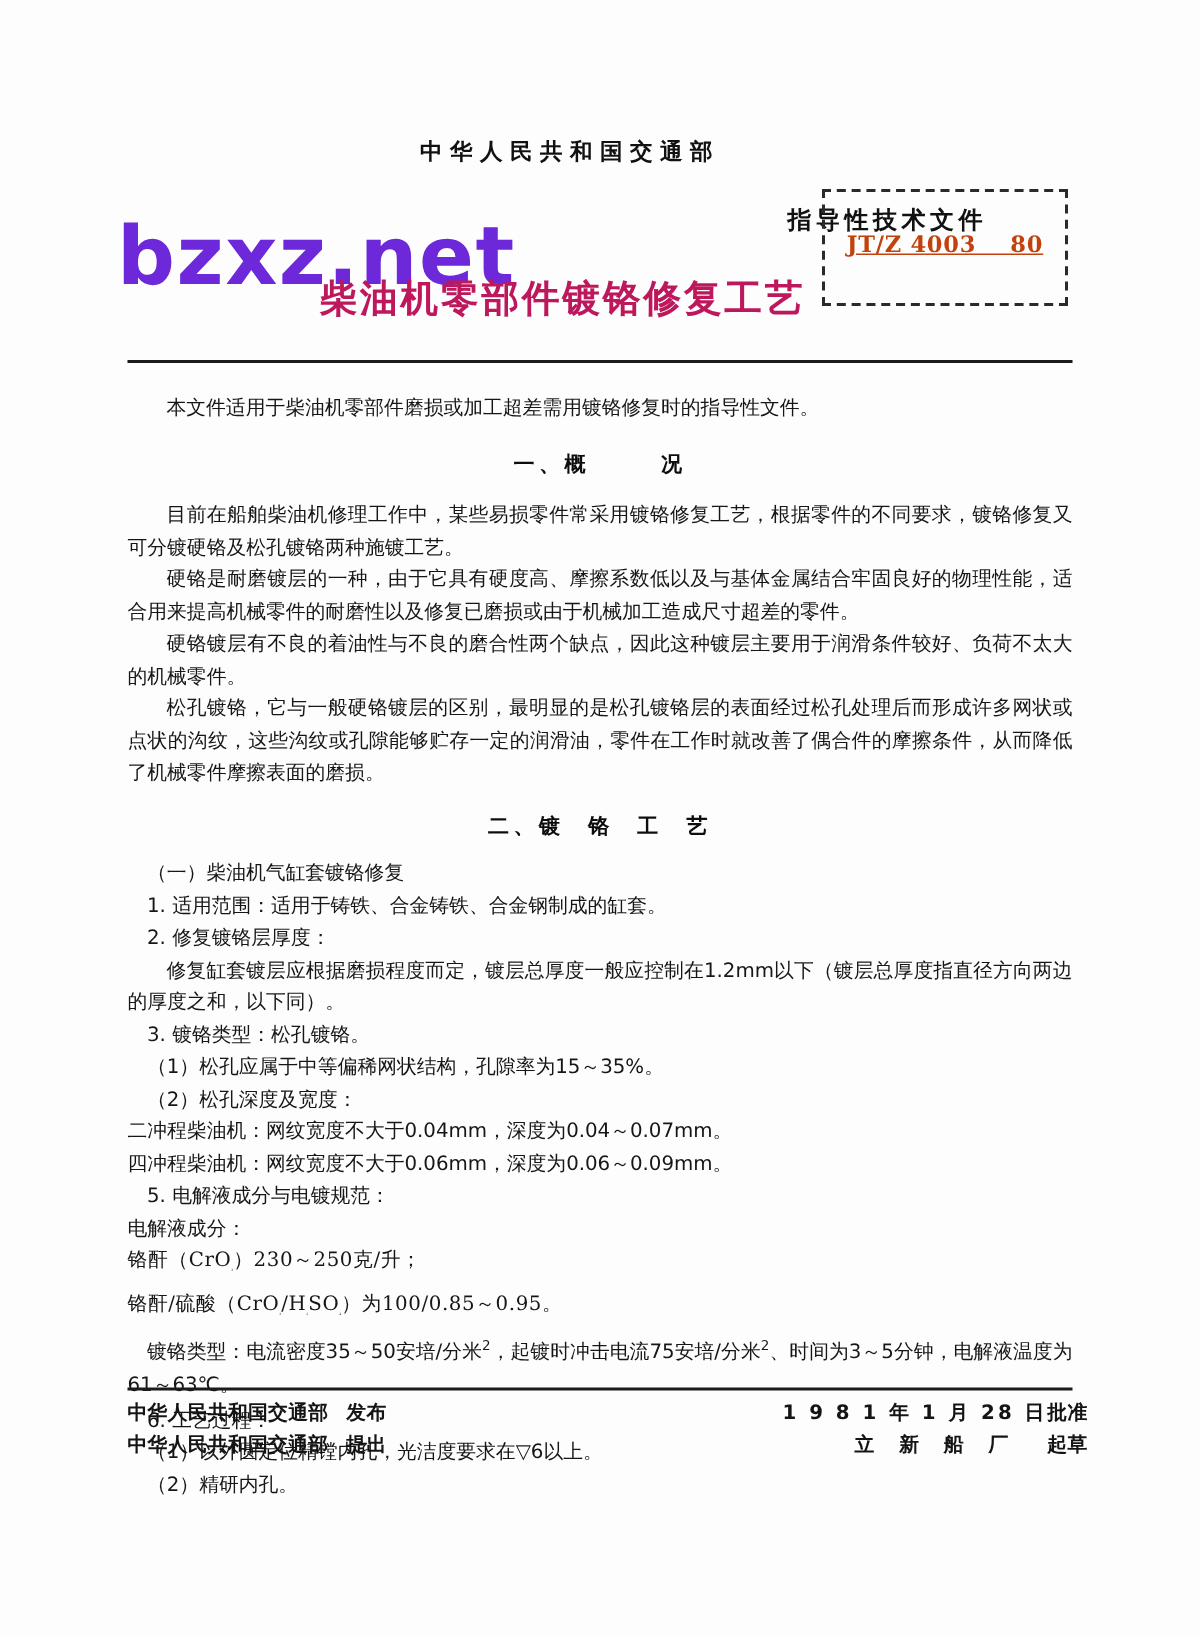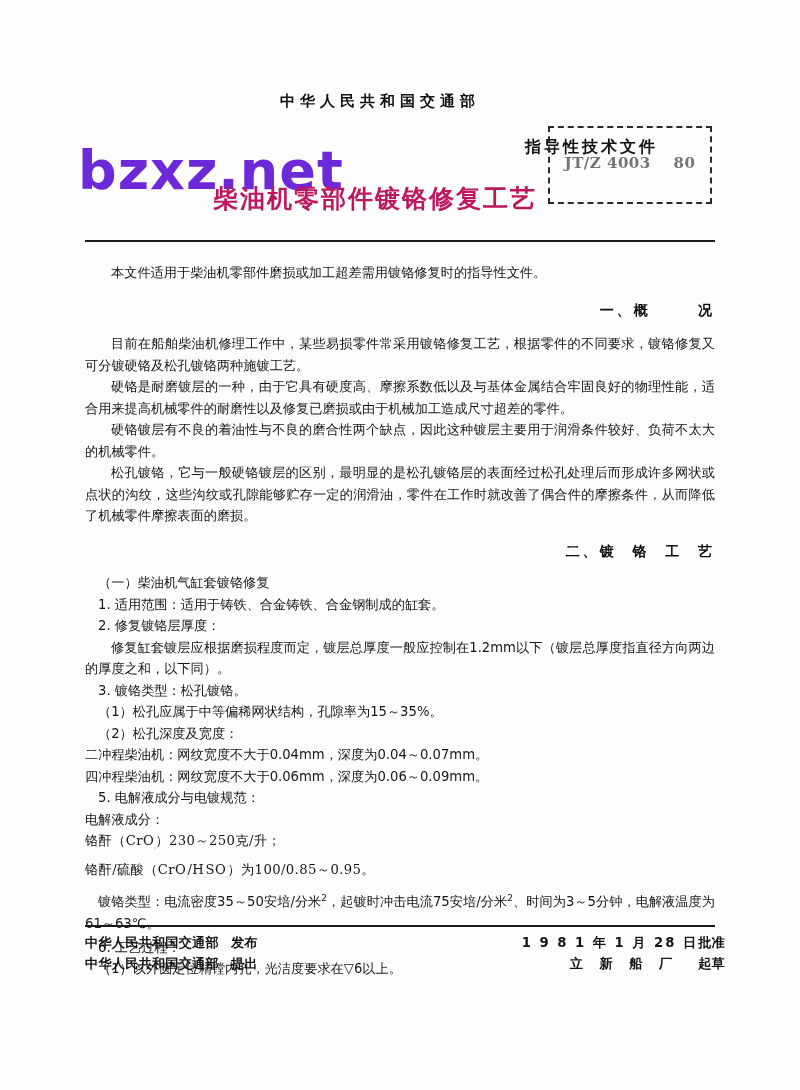--- a/index.html
+++ b/index.html
@@ -95,22 +95,23 @@
   .std-box-text {
     position: absolute;
     left: 0;
     right: 0;
     top: 26px;
     text-align: center;
     font-family: "DejaVu Serif", "Liberation Serif", serif;
     font-size: 15px;
     font-weight: 700;
     letter-spacing: 0.5px;
-    color: #737373;
+    color: #c2410c;
     white-space: pre;
+    text-decoration: underline;
   }
 
   
   .rule-top {
     position: absolute;
     left: 85px;
     top: 240px;
     width: 630px;
     height: 2px;
     background: #1b1b1b;
@@ -145,21 +146,21 @@
   }
   .para.flush {
     text-indent: 0;
   }
   .para.sub-indent {
     text-indent: 13px;
   }
   .gap-sm { margin-top: 2px; }
 
   .section-head {
-    text-align: right;
+    text-align: center;
     font-size: 14px;
     font-weight: 700;
     letter-spacing: 3px;
     margin: 16px 0 12px 0;
     color: #0d0d0d;
     white-space: pre;
   }
   .section-head.tight {
     margin: 14px 0 10px 0;
   }
@@ -261,20 +262,21 @@
     <p class="para flush">电解液成分：</p>
 
     <p class="para flush formula"><span>铬酐（CrO</span><span class="sub">3</span><span>）230～250克/升；</span></p>
 
     <p class="para flush formula"><span>铬酐/硫酸（CrO</span><span class="sub">3</span><span>/H</span><span class="sub">2</span><span>SO</span><span class="sub" name="so4">4</span><span>）为100/0.85～0.95。</span></p>
 
     <p class="para sub-indent"><span>镀铬类型：电流密度35～50安培/分米</span><span class="sup">2</span><span>，起镀时冲击电流75安培/分米</span><span class="sup">2</span><span>、时间为3～5分钟，电解液温度为61～63℃。</span></p>
 
     <p class="para sub-indent gap-sm">6. 工艺过程：</p>
     <p class="para sub-indent">（1）以外圆定位精镗内孔，光洁度要求在▽6以上。</p>
+    <p class="para sub-indent">（2）精研内孔。</p>
 
   </div>
 
   <div class="rule-bottom"></div>
 
   <div class="footer">
     <div class="footer-row">
       <div class="footer-left"><span>中华人民共和国交通部</span><span class="action">发布</span></div>
       <div class="footer-right"><span class="spaced">1 9 8 1 年 1 月 28 日</span><span class="action">批准</span></div>
     </div>

